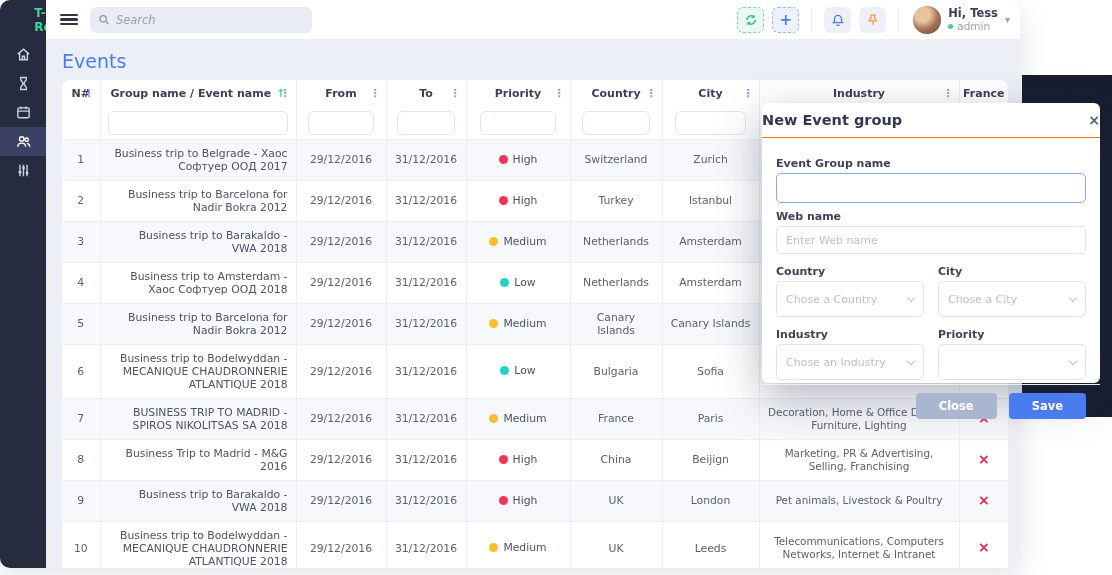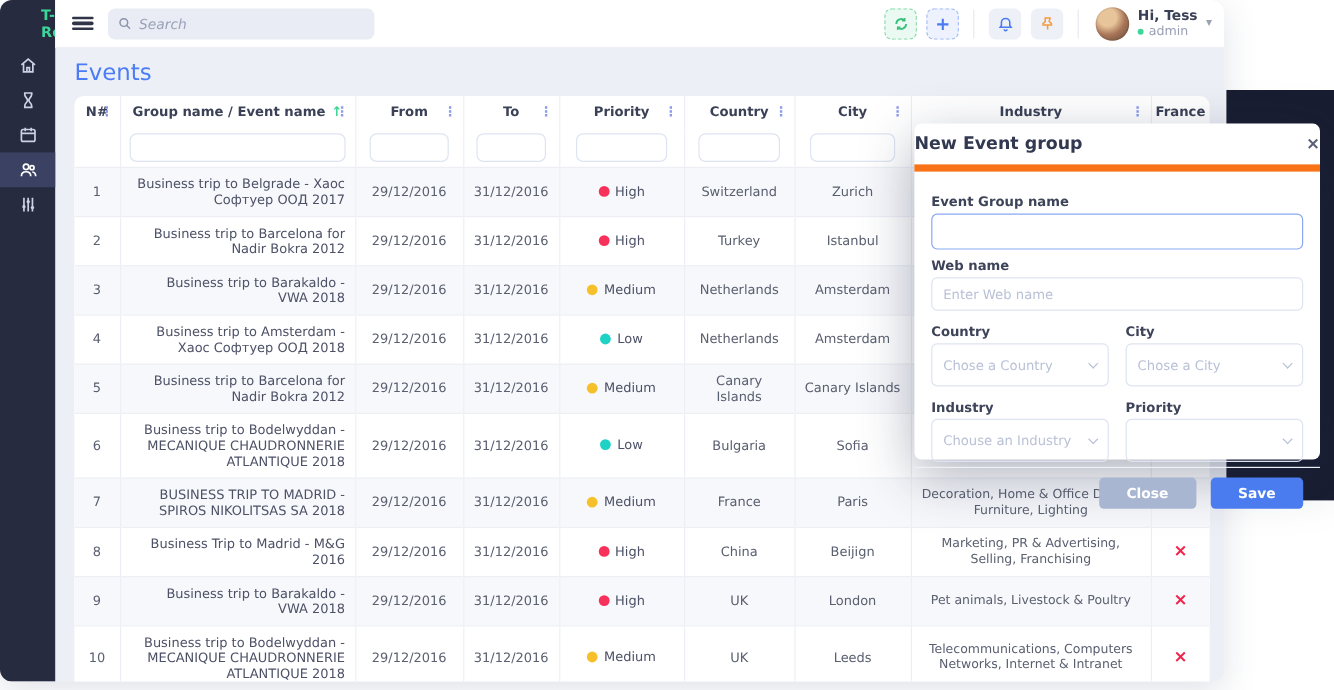--- a/index.html
+++ b/index.html
@@ -85,21 +85,21 @@
   
   .chev { display:inline-block; width:6px; height:6px; border-right:1.6px solid #9aa4bd; border-bottom:1.6px solid #9aa4bd; transform:rotate(45deg); margin-top:-3px; }
   .chev.lite { border-color:#b9c1d6; }
 
   
   .dark-block { position:absolute; left:1022px; top:75px; width:90px; height:342px; background:#191d31; z-index:2; }
 
   
   .modal { position:absolute; left:762px; top:103px; width:338px; height:280px; background:#fff; border-radius:6px;
     box-shadow:0 14px 44px rgba(30,40,70,.35); z-index:3; display:flex; flex-direction:column; }
-  .modal-head { display:flex; align-items:flex-start; justify-content:space-between; padding:9px 0; border-bottom:6px solid #f97316; }
+  .modal-head { display:flex; align-items:flex-start; justify-content:space-between; padding:9px 0; border-bottom:1px solid #f97316; }
   .modal-title { font-size:14.5px; font-weight:bold; color:#323850; }
   .modal-x { font-size:14px; color:#5a6075; cursor:pointer; font-weight:bold; }
   .modal-body { flex:1; padding:8px 14px 4px; }
   .f-label { font-size:11px; font-weight:bold; color:#3d4358; margin:7px 0 3px; }
   .f-label:first-child { margin-top:11px; }
   .txt { width:100%; border:1px solid #dde3f0; border-radius:5px; height:28px; padding:0 9px; font-size:11px; color:#3d4358; outline:none; font-family:inherit; }
   .txt::placeholder { color:#b9c1d6; }
   .txt.focused { height:30px; border:1.5px solid #8aa8f2; }
   .two-col { display:flex; gap:14px; }
   .two-col > div { flex:1; min-width:0; }
@@ -438,21 +438,21 @@
           <div class="select">
             <span>Chose a City</span>
             <span class="chev lite"></span>
           </div>
         </div>
       </div>
       <div class="two-col">
         <div>
           <div class="f-label">Industry</div>
           <div class="select">
-            <span>Chouse an Industry</span>
+            <span>Chose an Industry</span>
             <span class="chev lite"></span>
           </div>
         </div>
         <div>
           <div class="f-label">Priority</div>
           <div class="select">
             <span></span>
             <span class="chev lite"></span>
           </div>
         </div>

